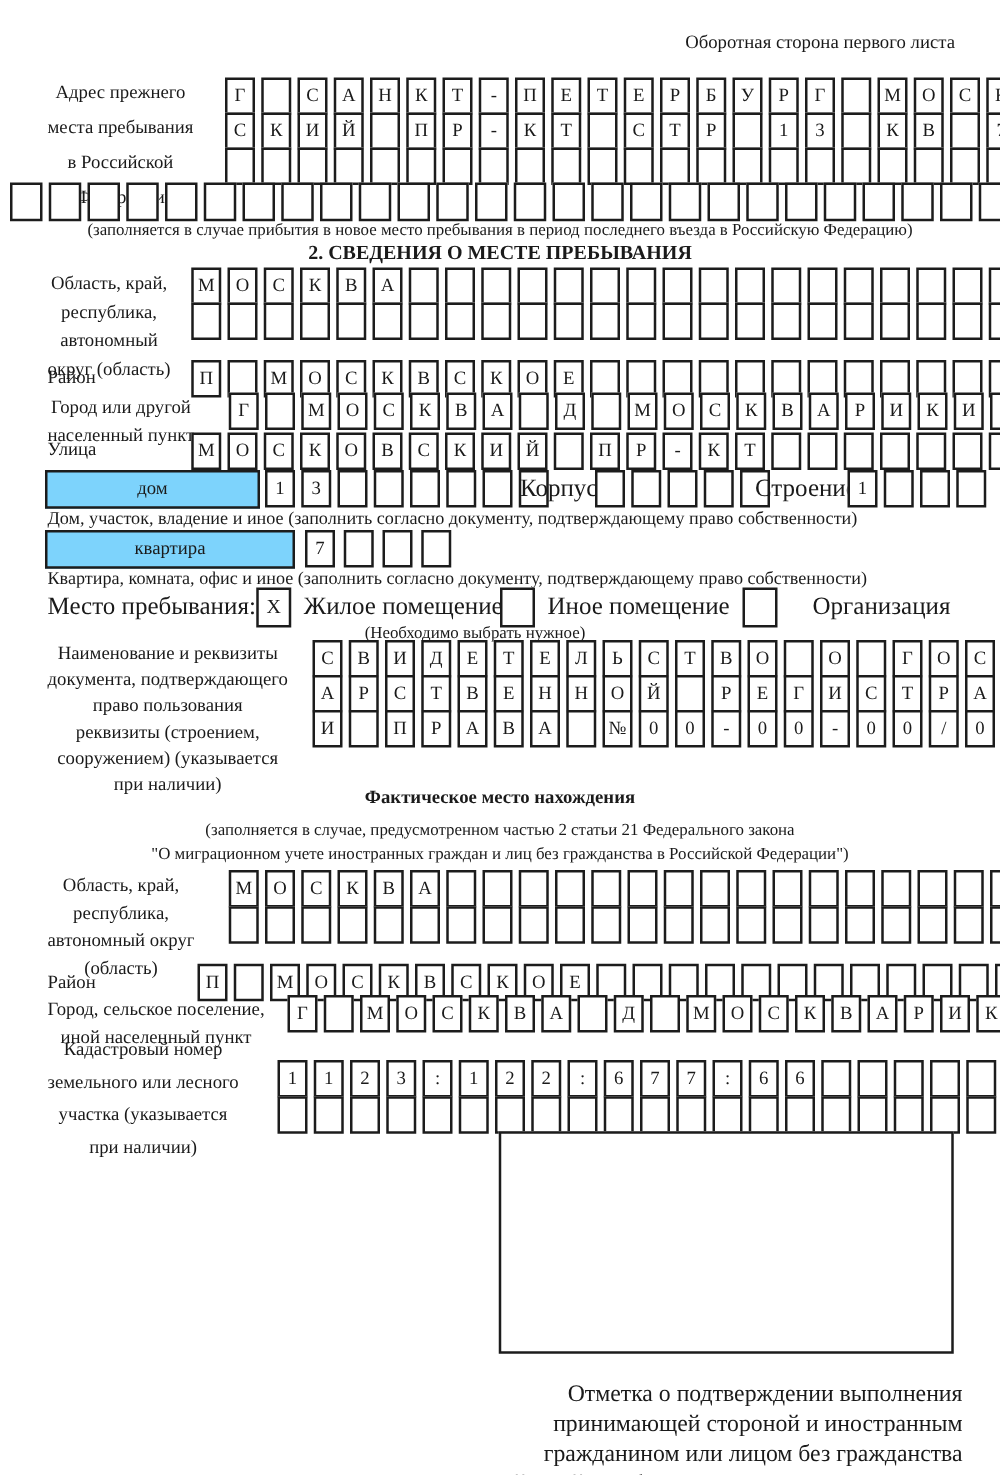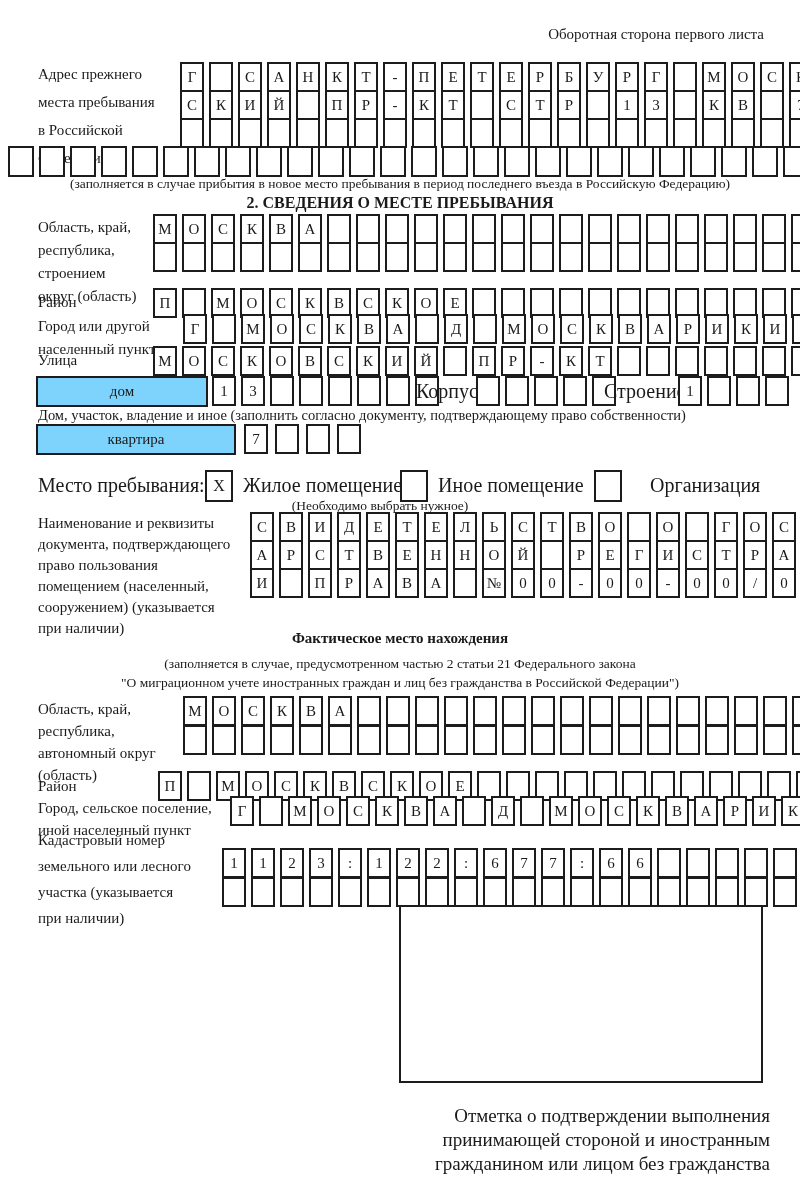--- a/index.html
+++ b/index.html
@@ -2,21 +2,21 @@
 <html><head>
 <meta charset="utf-8">
 <style>
   html,body{margin:0;padding:0;background:#ffffff;}
   .page{
     position:relative;width:800px;height:1180px;background:#ffffff;
     font-family:"Liberation Serif","DejaVu Serif",serif;color:#1a1a1a;overflow:hidden;
   }
   .hdr{position:absolute;top:26px;right:36px;font-size:15px;}
   .lbl{position:absolute;font-size:15px;}
-  .lbl span{display:block;}
+  .lbl span{display:block;text-align:center;}
   .lh28{line-height:28px;} .lh23{line-height:23px;} .lh22{line-height:22px;}
   .lh21{line-height:21px;} .lh26{line-height:26px;}
   .cellrow{position:absolute;display:flex;gap:5px;}
   .cellrow.g7{gap:7px;}
   .cell{
     width:20px;height:26px;border:2px solid #1c1c1c;background:#fff;
     display:flex;align-items:center;justify-content:center;
     font-size:15px;line-height:1;flex:0 0 auto;
   }
   .cell.big{width:22px;height:27px;}
@@ -148,21 +148,21 @@
       <div class="cell big"></div>
       <div class="cell big"></div>
     </div>
   <div class="note center" style="top:176px;">(заполняется в случае прибытия в новое место пребывания в период последнего въезда в Российскую Федерацию)</div>
 
   <div class="title center" style="top:194px;">2. СВЕДЕНИЯ О МЕСТЕ ПРЕБЫВАНИЯ</div>
 
   <div class="lbl lh23" style="left:38px;top:216px;">
     <span>Область, край,</span>
     <span>республика,</span>
-    <span>строением</span>
+    <span>автономный</span>
     <span>округ (область)</span>
   </div>
   <div class="cellrow" style="left:153px;top:214px;">
       <div class="cell">М</div>
       <div class="cell">О</div>
       <div class="cell">С</div>
       <div class="cell">К</div>
       <div class="cell">В</div>
       <div class="cell">А</div>
       <div class="cell"></div>
@@ -320,35 +320,36 @@
     </div>
   <div class="note" style="left:38px;top:407px;font-size:14.5px;">Дом, участок, владение и иное (заполнить согласно документу, подтверждающему право собственности)</div>
 
   <div class="widebox" style="left:36px;top:424px;width:196px;">квартира</div>
   <div class="cellrow g7" style="left:244px;top:424px;">
       <div class="cell">7</div>
       <div class="cell"></div>
       <div class="cell"></div>
       <div class="cell"></div>
     </div>
+  <div class="note" style="left:38px;top:455px;font-size:14.5px;">Квартира, комната, офис и иное (заполнить согласно документу, подтверждающему право собственности)</div>
 
   <div class="opt" style="left:38px;top:474px;">Место пребывания:</div>
   <div class="chk" style="left:205px;top:470px;">X</div>
   <div class="opt" style="left:243px;top:474px;">Жилое помещение</div>
   <div class="chk" style="left:400px;top:470px;"></div>
   <div class="opt" style="left:438px;top:474px;">Иное помещение</div>
   <div class="chk" style="left:594px;top:470px;"></div>
   <div class="opt" style="left:650px;top:474px;">Организация</div>
   <div class="note" style="left:230px;top:498px;width:300px;text-align:center;">(Необходимо выбрать нужное)</div>
 
   <div class="lbl lh21" style="left:38px;top:513px;">
     <span>Наименование и реквизиты</span>
     <span>документа, подтверждающего</span>
     <span>право пользования</span>
-    <span>помещением (населенный,</span>
+    <span>реквизиты (строением,</span>
     <span>сооружением) (указывается</span>
     <span>при наличии)</span>
   </div>
   <div class="cellrow" style="left:250px;top:512px;">
       <div class="cell">С</div>
       <div class="cell">В</div>
       <div class="cell">И</div>
       <div class="cell">Д</div>
       <div class="cell">Е</div>
       <div class="cell">Т</div>

